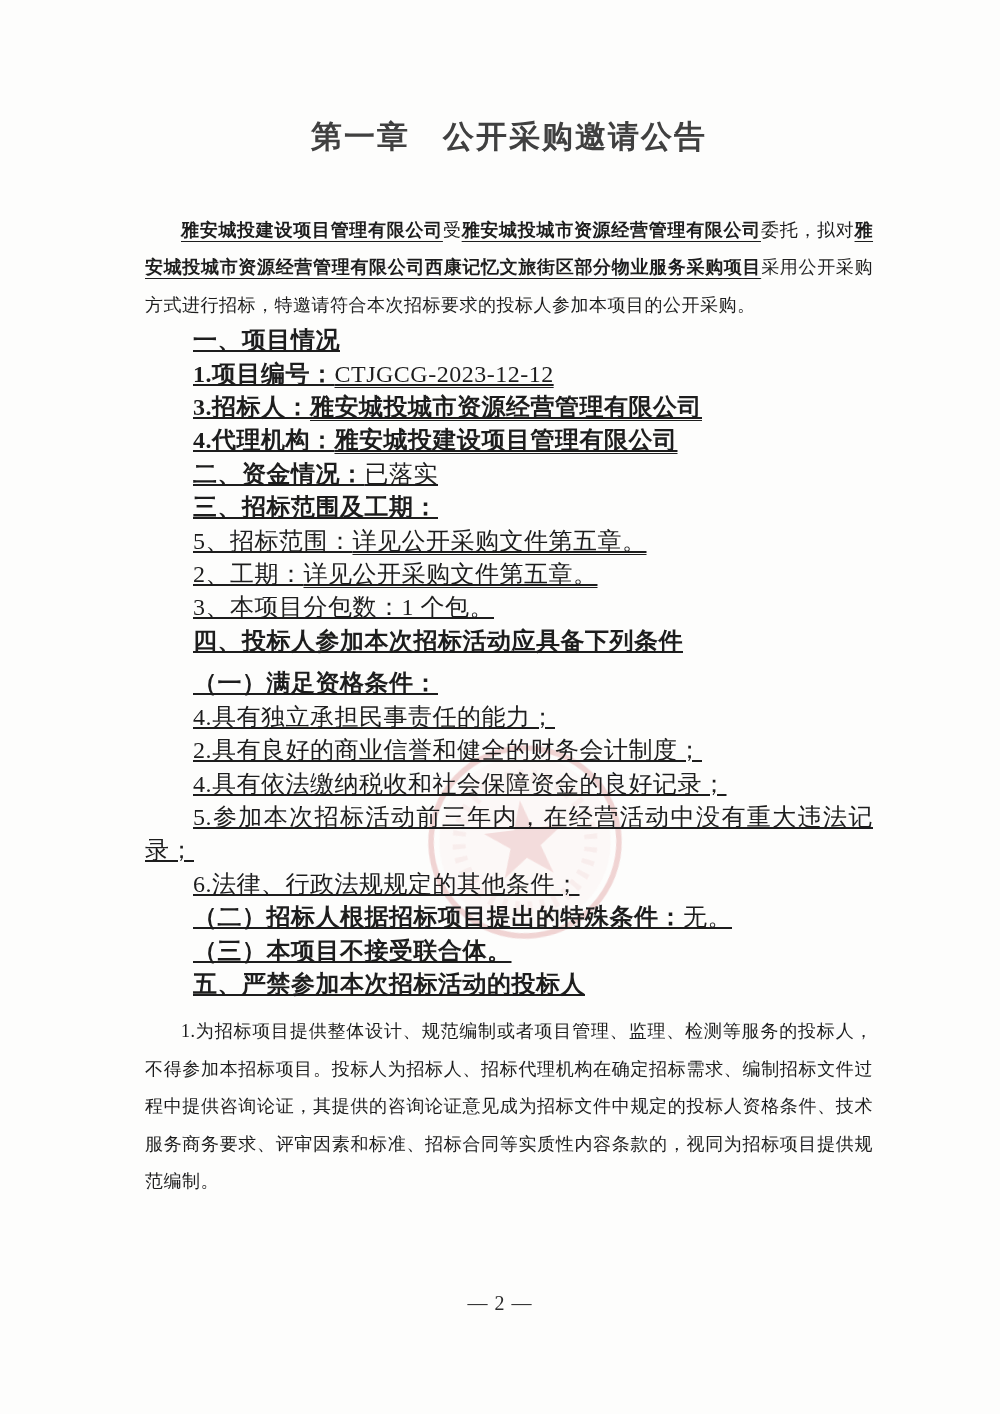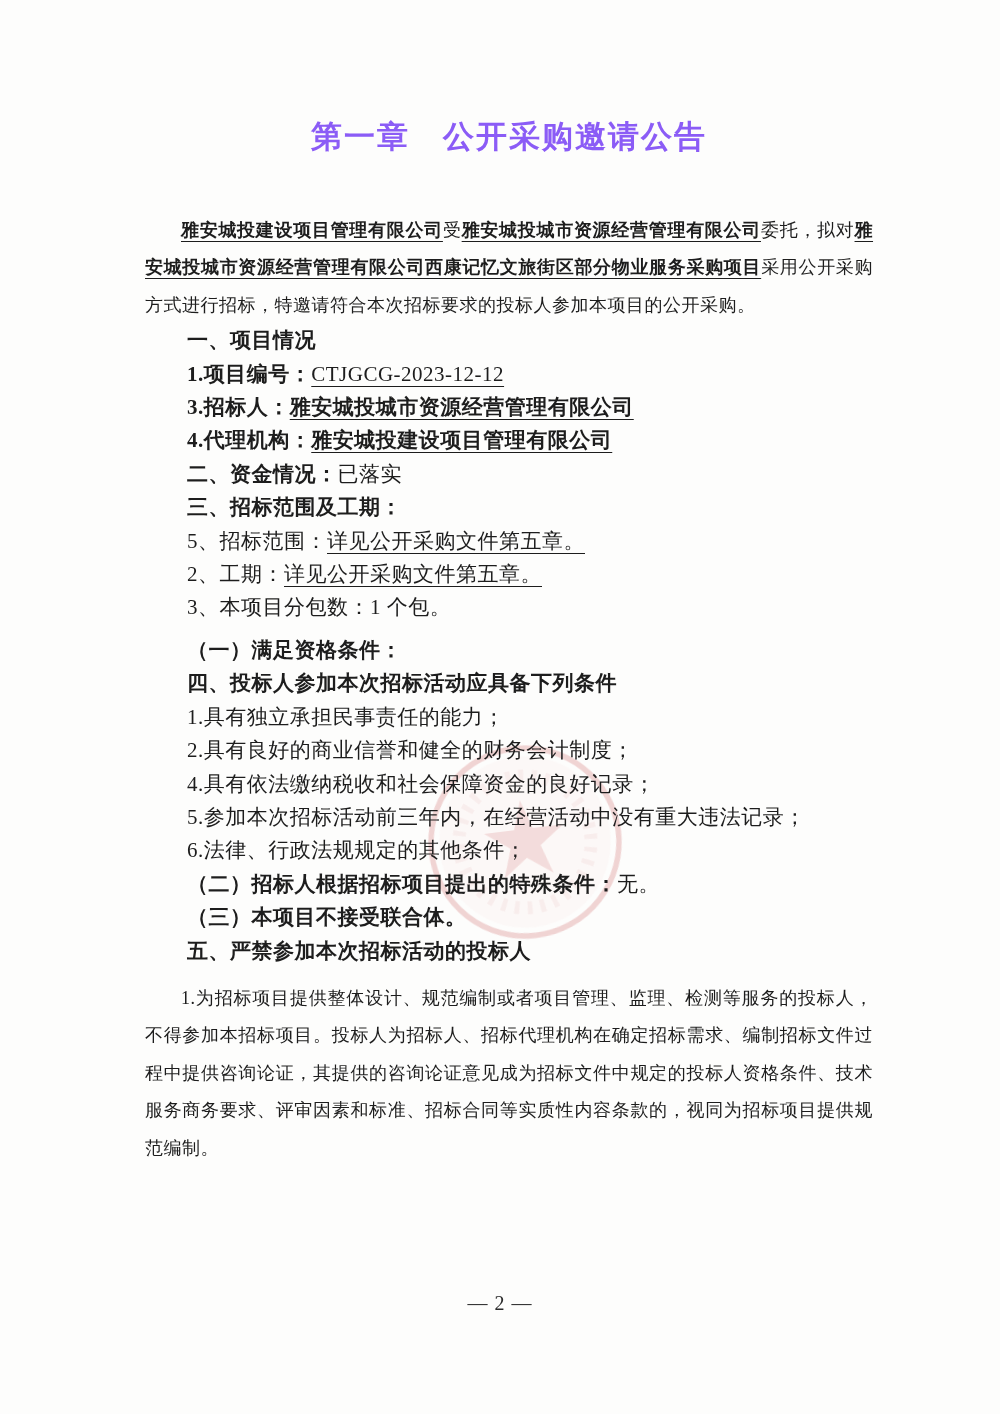--- a/index.html
+++ b/index.html
@@ -17,25 +17,25 @@
     left:145px;top:116px;
     width:728px;
   }
   .doc-title{
     margin:0 0 54px 0;
     text-align:center;
     font-size:31px;
     font-weight:bold;
     letter-spacing:2px;
     font-family:"Liberation Sans","DejaVu Sans",sans-serif;
-    color:#8b5cf6;
+    color:#404040;
   }
   .block{ text-indent:2em; text-align:justify; }
   .para{ font-size:18px; line-height:37.4px; letter-spacing:0.5px; }
-  .item{ font-size:21px; line-height:33.4px; letter-spacing:0.5px; }
+  .item{ font-size:24px; line-height:33.4px; letter-spacing:0.5px;text-decoration:underline; }
   .gap{ margin-top:9px; }
   .gap2{ margin-top:12px; }
   .b{ font-weight:bold; }
   .u{
     text-decoration:underline;
     text-decoration-thickness:1.4px;
     text-underline-offset:5px;
   }
   .footer{
     position:absolute;
@@ -75,23 +75,23 @@
         <div class="block para"><span class="b u">雅安城投建设项目管理有限公司</span><span>受</span><span class="b u">雅安城投城市资源经营管理有限公司</span><span>委托，拟对</span><span class="b u">雅安城投城市资源经营管理有限公司西康记忆文旅街区部分物业服务采购项目</span><span>采用公开采购方式进行招标，特邀请符合本次招标要求的投标人参加本项目的公开采购。</span></div>
         <div class="block item"><span class="b">一、项目情况</span></div>
         <div class="block item"><span class="b">1.项目编号：</span><span class="u">CTJGCG-2023-12-12</span></div>
         <div class="block item"><span class="b">3.招标人：</span><span class="b u">雅安城投城市资源经营管理有限公司</span></div>
         <div class="block item"><span class="b">4.代理机构：</span><span class="b u">雅安城投建设项目管理有限公司</span></div>
         <div class="block item"><span class="b">二、资金情况：</span><span>已落实</span></div>
         <div class="block item"><span class="b">三、招标范围及工期：</span></div>
         <div class="block item"><span>5、招标范围：</span><span class="u">详见公开采购文件第五章。</span></div>
         <div class="block item"><span>2、工期：</span><span class="u">详见公开采购文件第五章。</span></div>
         <div class="block item"><span>3、本项目分包数：1 个包。</span></div>
+        <div class="block item"><span class="b">四、投标人参加本次招标活动应具备下列条件</span></div>
         <div class="block item gap"><span class="b">（一）满足资格条件：</span></div>
-        <div class="block item"><span class="b">四、投标人参加本次招标活动应具备下列条件</span></div>
-        <div class="block item"><span>1.具有独立承担民事责任的能力；</span></div>
+        <div class="block item"><span>4.具有独立承担民事责任的能力；</span></div>
         <div class="block item"><span>2.具有良好的商业信誉和健全的财务会计制度；</span></div>
         <div class="block item"><span>4.具有依法缴纳税收和社会保障资金的良好记录；</span></div>
         <div class="block item"><span>5.参加本次招标活动前三年内，在经营活动中没有重大违法记录；</span></div>
         <div class="block item"><span>6.法律、行政法规规定的其他条件；</span></div>
         <div class="block item"><span class="b">（二）招标人根据招标项目提出的特殊条件：</span><span>无。</span></div>
         <div class="block item"><span class="b">（三）本项目不接受联合体。</span></div>
         <div class="block item"><span class="b">五、严禁参加本次招标活动的投标人</span></div>
         <div class="block para gap2"><span>1.为招标项目提供整体设计、规范编制或者项目管理、监理、检测等服务的投标人，不得参加本招标项目。投标人为招标人、招标代理机构在确定招标需求、编制招标文件过程中提供咨询论证，其提供的咨询论证意见成为招标文件中规定的投标人资格条件、技术服务商务要求、评审因素和标准、招标合同等实质性内容条款的，视同为招标项目提供规范编制。</span></div>
       </div>
   </div>

